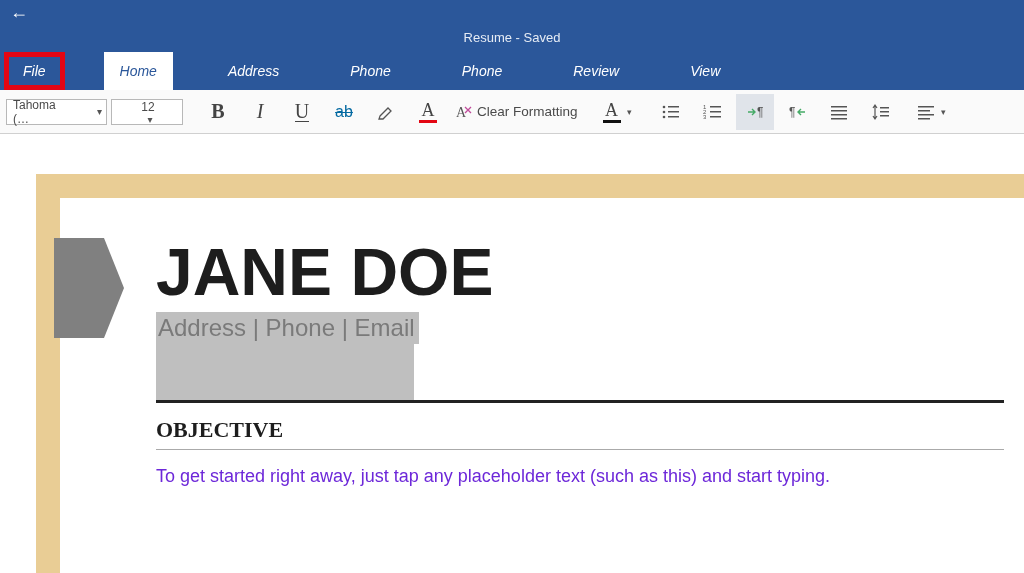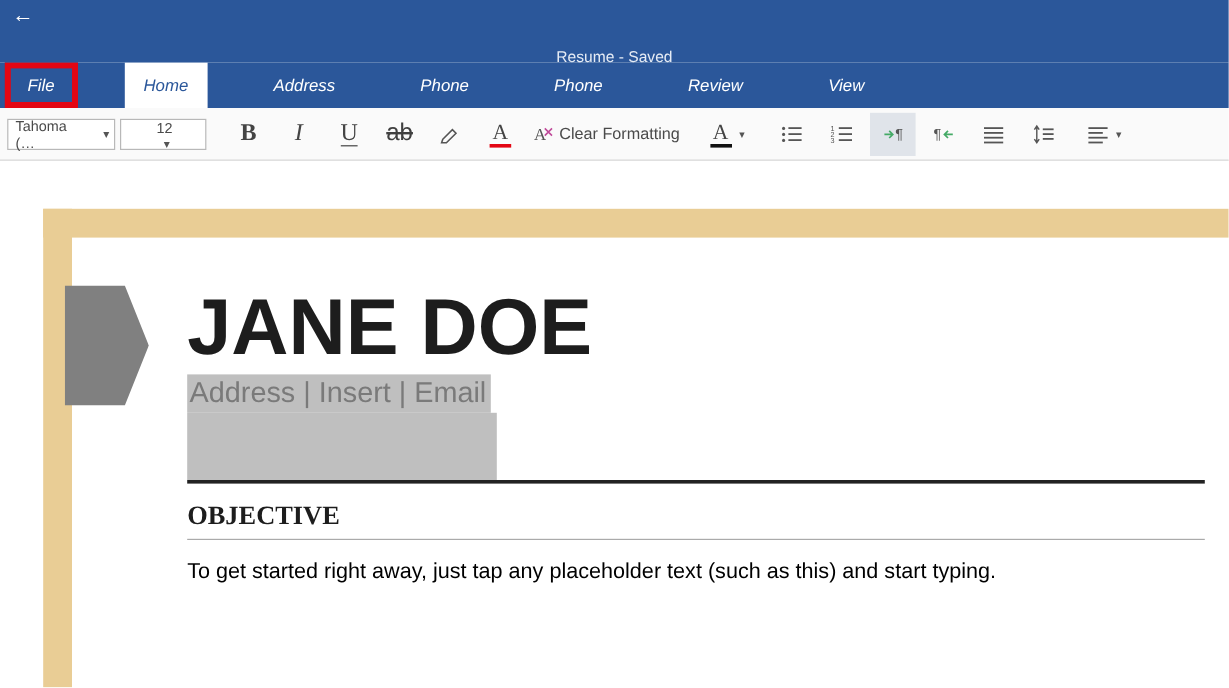--- a/index.html
+++ b/index.html
@@ -21,21 +21,21 @@
     left: 10px;
     top: 2px;
     color: #fff;
     font-size: 18px;
     cursor: pointer;
   }
   .doc-title {
     position: absolute;
     left: 50%;
     transform: translateX(-50%);
-    top: 40px;
+    top: 30px;
     color: #e6ecf5;
     font-size: 13px;
   }
   .tabbar {
     background: #2b579a;
     height: 38px;
     display: flex;
     align-items: stretch;
     padding-left: 0;
     font-style: italic;
@@ -76,21 +76,21 @@
     border: 1px solid #b8b8b8;
     background: #fff;
     font-size: 12px;
     color: #4a4a4a;
     display: flex;
     align-items: center;
     justify-content: space-between;
     padding: 0 4px 0 6px;
     cursor: pointer;
   }
-  .font-select { width: 90px; gap: 18px; }
+  .font-select { width: 101px; gap: 18px; }
   .size-select { width: 72px; margin-right: 12px; flex-direction: column;}
   .chev { font-size: 10px; color: #555; margin-left: 4px;}
   .rbtn {
     width: 38px;
     height: 36px;
     display: flex;
     align-items: center;
     justify-content: center;
     cursor: pointer;
     position: relative;
@@ -187,21 +187,21 @@
     margin-top:14px;
   }
   .hr2 {
     margin-top:6px;
     border:none;
     border-top:1px solid #aaa;
   }
   .body-text {
     font-family: Tahoma, sans-serif;
     font-size:18px;
-    color:#000000;
+    color:#6d28d9;
     margin-top:16px;
   }
 </style>
 </head>
 <body>
 
 <div class="titlebar">
   <div class="back-arrow">←</div>
   <div class="doc-title">Resume - Saved</div>
 </div>
@@ -229,21 +229,21 @@
   <div class="rbtn">
     <span style="font-family:'Times New Roman',serif;font-weight:700;font-size:20px;color:#444">B</span>
   </div>
   <div class="rbtn">
     <span style="font-family:'Times New Roman',serif;font-style:italic;font-size:20px;color:#444">I</span>
   </div>
   <div class="rbtn">
     <span style="font-family:'Times New Roman',serif;font-size:20px;color:#444;border-bottom:1.5px solid #444;line-height:1;">U</span>
   </div>
   <div class="rbtn">
-    <span style="font-size:20px;color:#404040;text-decoration:line-through;">ab</span>
+    <span style="font-size:16px;color:#0369a1;text-decoration:line-through;">ab</span>
   </div>
   <div class="rbtn">
     <svg width="22" height="22" viewBox="0 0 22 22">
       <path d="M5 15 L13 7 L16 10 L8 18 L4 18 Z" fill="none" stroke="#555" stroke-width="1.3"></path>
     </svg>
   </div>
   <div class="rbtn" style="flex-direction:column;">
     <span style="font-family:'Times New Roman',serif;font-size:18px;color:#444;line-height:1;">A</span>
     <div style="width:18px;height:3px;background:#e30613;margin-top:1px;"></div>
   </div>
@@ -326,21 +326,21 @@
 <div class="canvas">
   <div class="page">
     <div class="tan-top"></div>
     <div class="tan-left"></div>
     <svg class="grey-arrow" width="70" height="100">
       <polygon points="0,0 50,0 70,50 50,100 0,100" fill="#808080"></polygon>
     </svg>
     <div class="content">
       <div class="name">JANE DOE</div>
       <div class="contact-wrap">
-        <div class="contact">Address | Insert | Email</div>
+        <div class="contact">Address | Phone | Email</div>
         <div class="contact-block"></div>
       </div>
       <hr class="hr1">
       <div class="section-title">OBJECTIVE</div>
       <hr class="hr2">
       <div class="body-text">To get started right away, just tap any placeholder text (such as this) and start typing.</div>
     </div>
   </div>
 </div>
 

